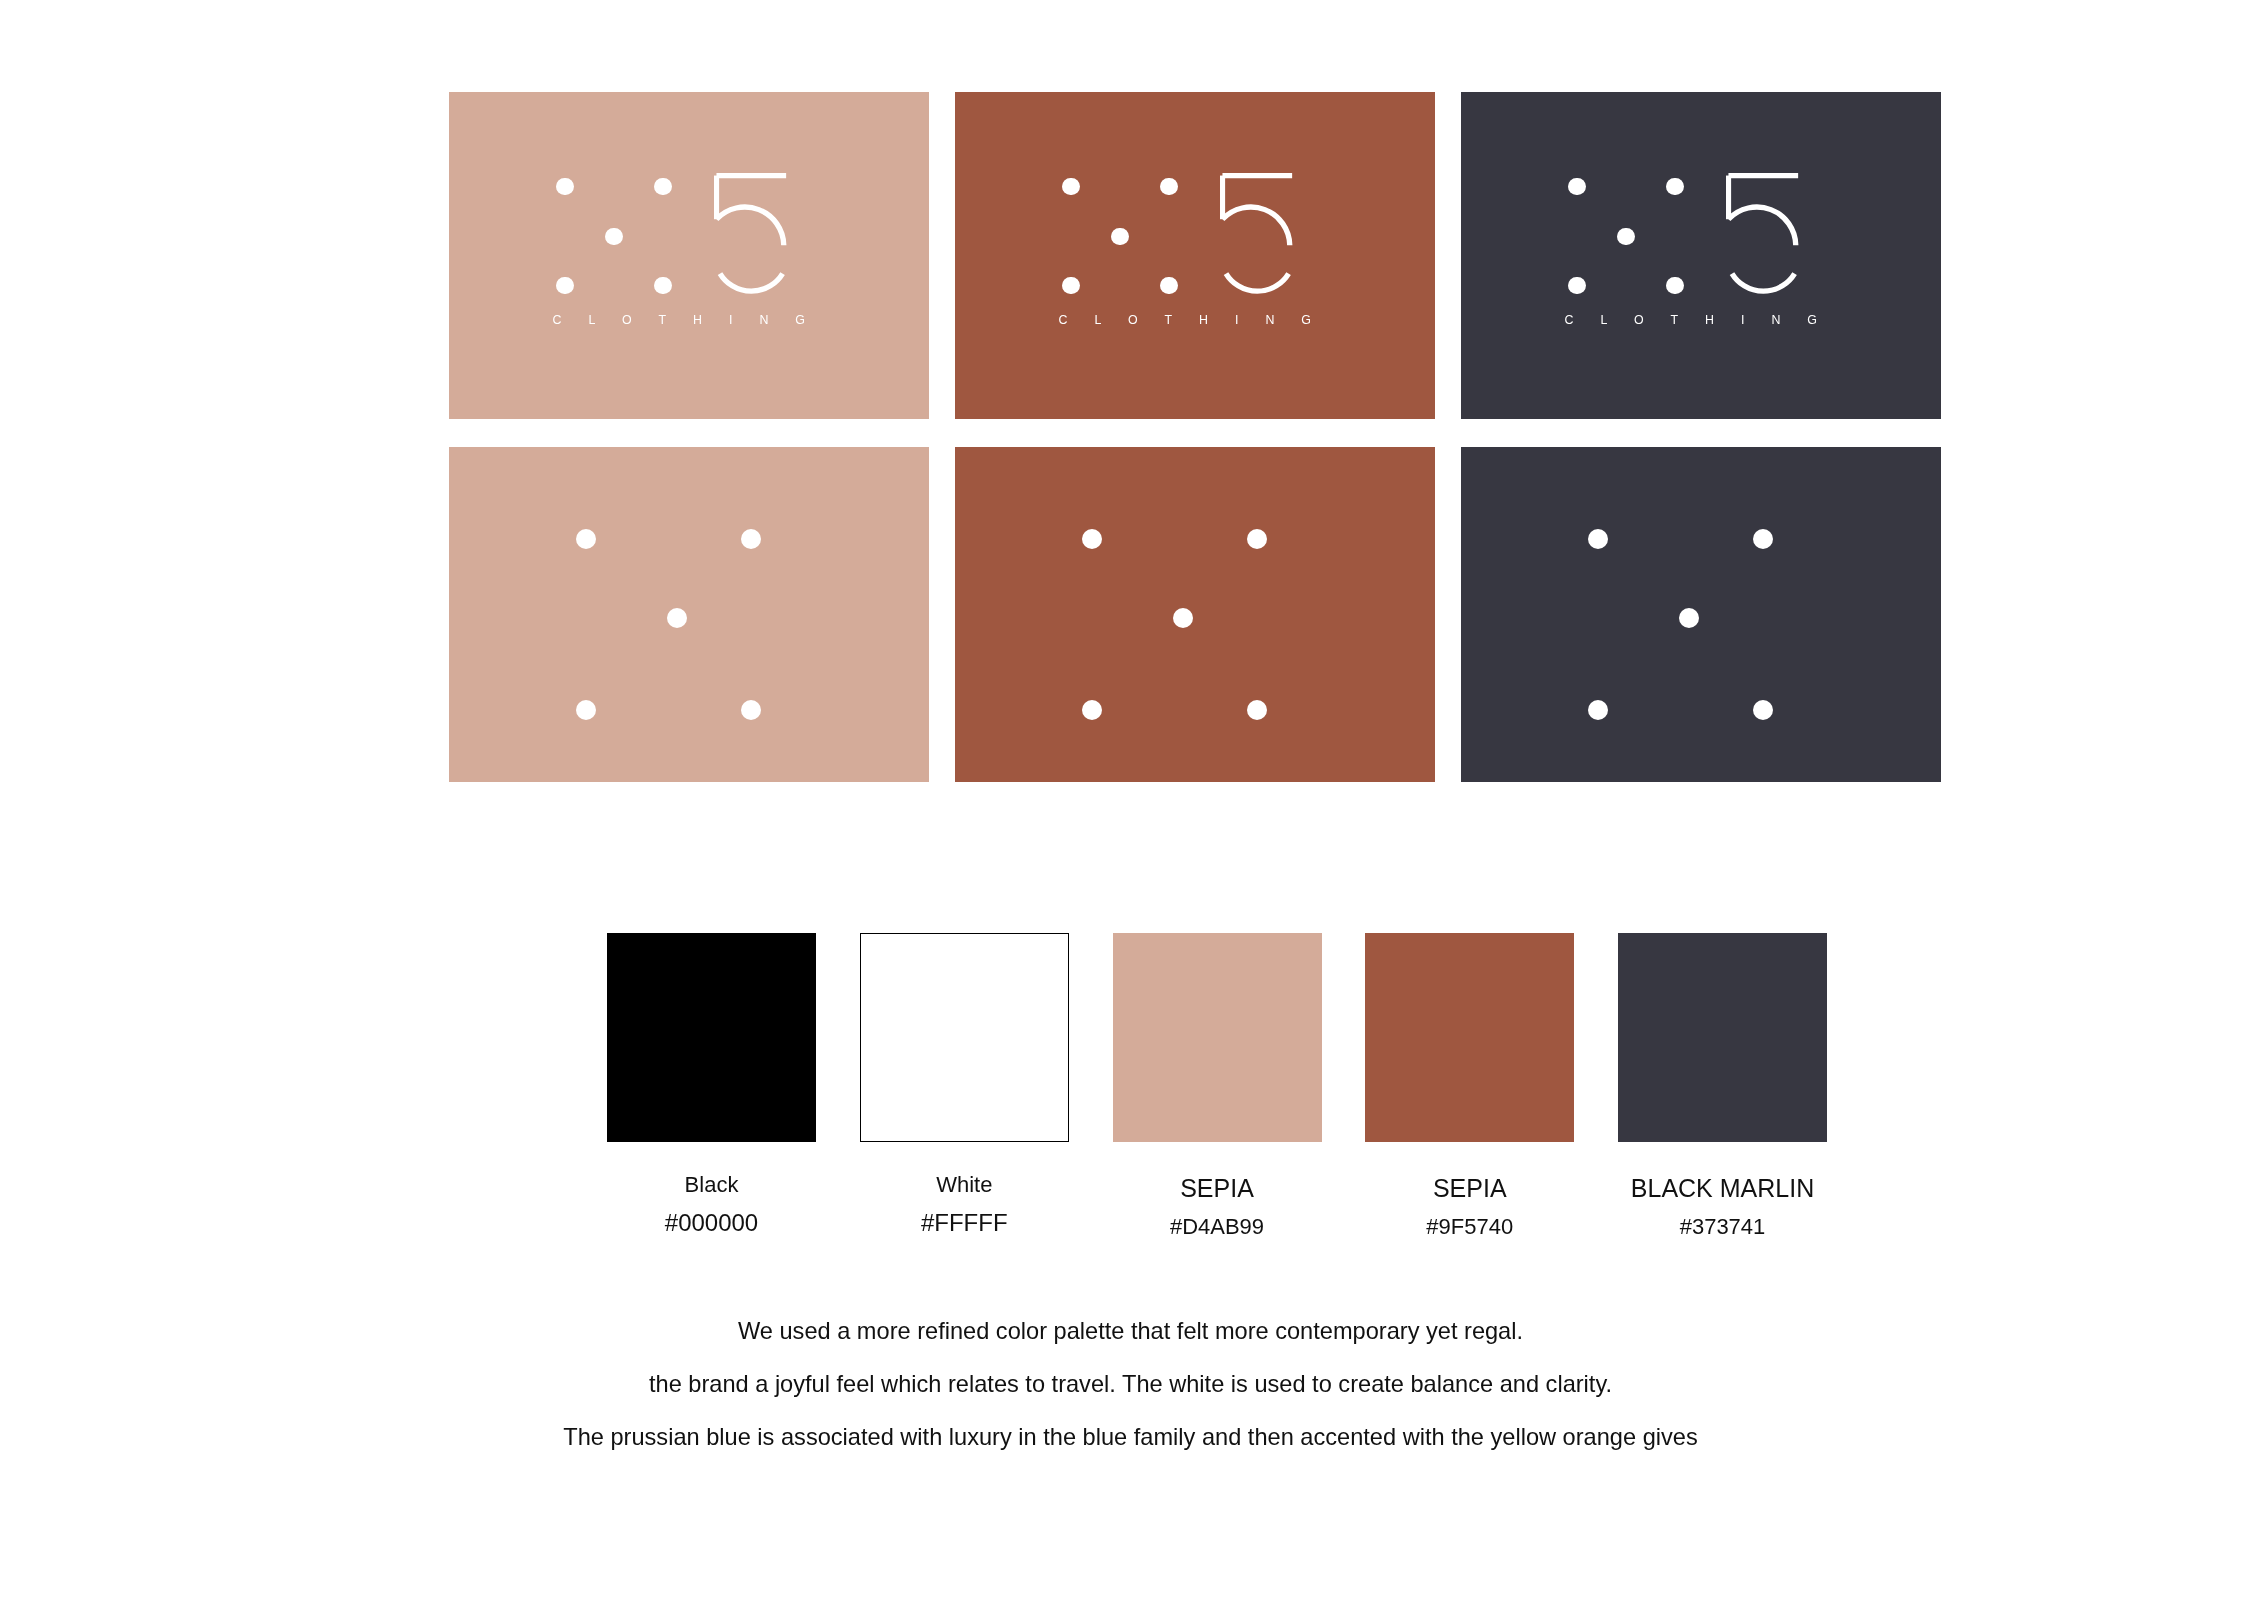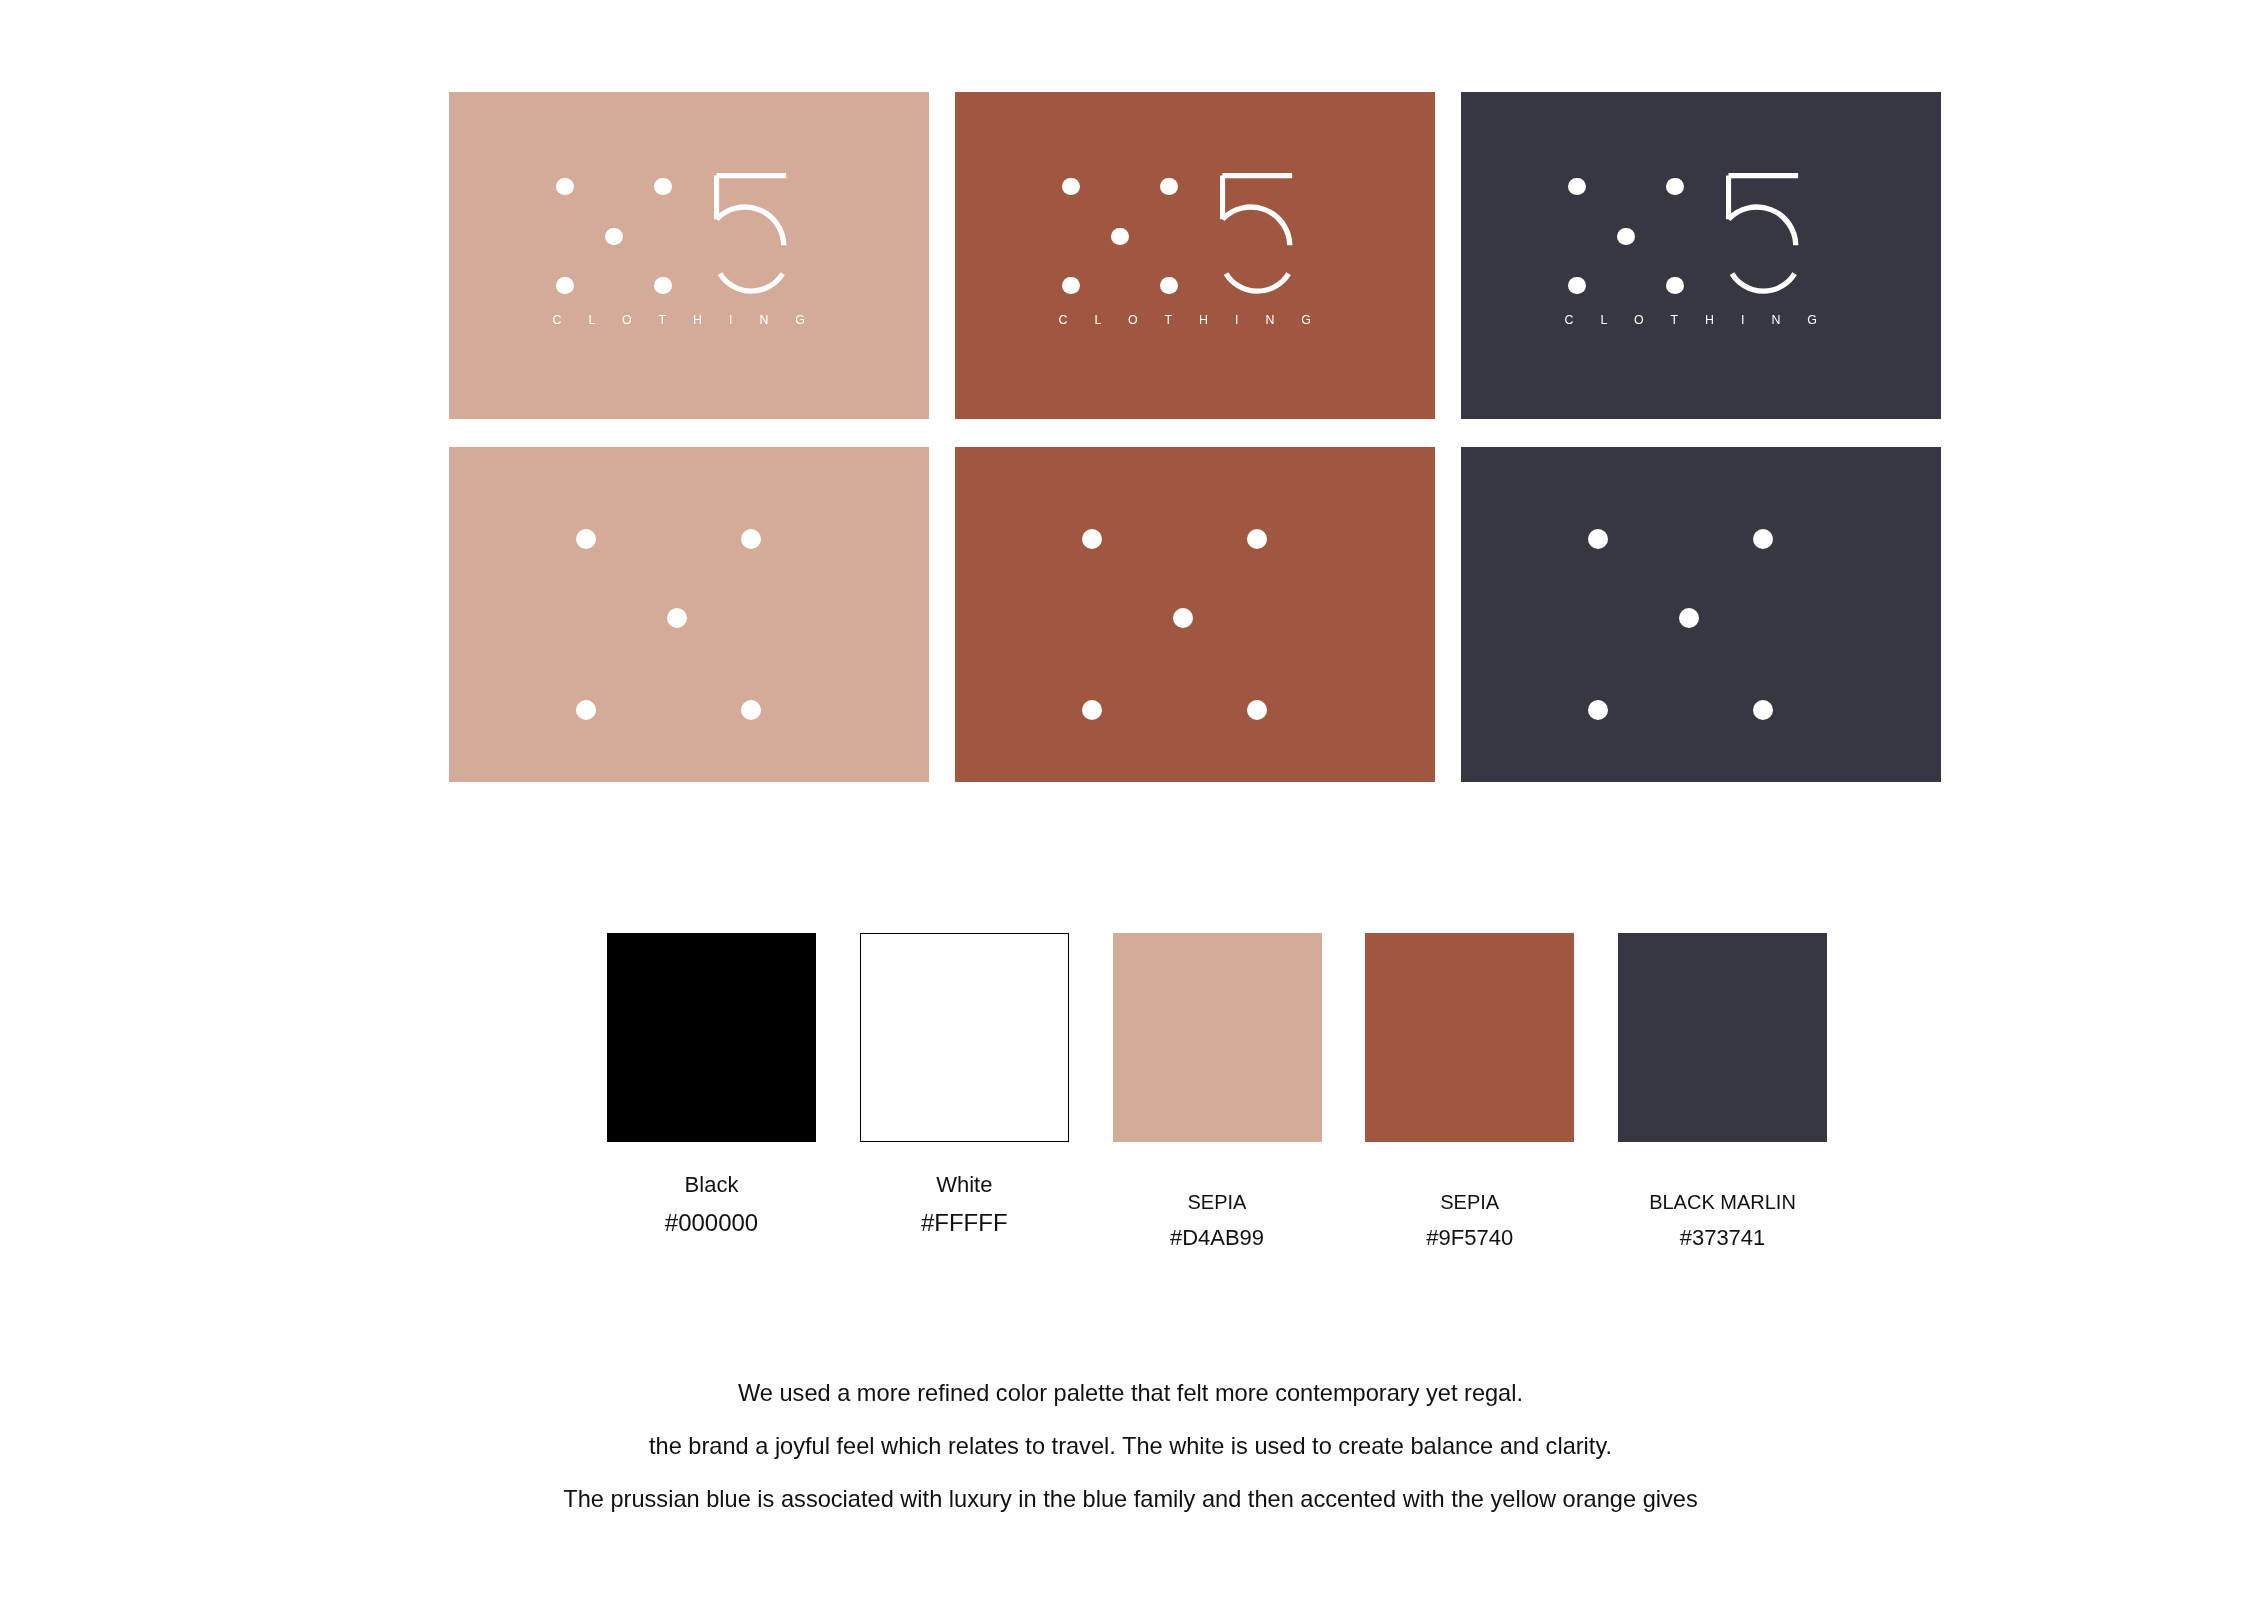--- a/index.html
+++ b/index.html
@@ -132,28 +132,28 @@
   .swatch-hex {
     display: block;
     color: #111111;
     font-family: "Liberation Sans", sans-serif;
     font-weight: 400;
     line-height: 1.25;
     white-space: nowrap;
   }
   .swatch-cell.size-lg .swatch-name { font-size: 22px; margin-top: 29px; }
   .swatch-cell.size-lg .swatch-hex  { font-size: 24px; margin-top: 9.4px; }
-  .swatch-cell.size-sm .swatch-name { font-size: 20px; margin-top: 48px; }
+  .swatch-cell.size-sm .swatch-name { font-size: 25px; margin-top: 31px; }
   .swatch-cell.size-sm .swatch-hex  { font-size: 22px; margin-top: 9px; }
 
   
   #description {
     position: absolute;
     left: 0;
-    top: 1382px;
+    top: 1320px;
     width: 2261px;
     text-align: center;
   }
   #description .desc-line {
     display: block;
     font-family: "Liberation Sans", sans-serif;
     font-size: 23.6px;
     font-weight: 400;
     color: #111111;
     line-height: 1.0;

